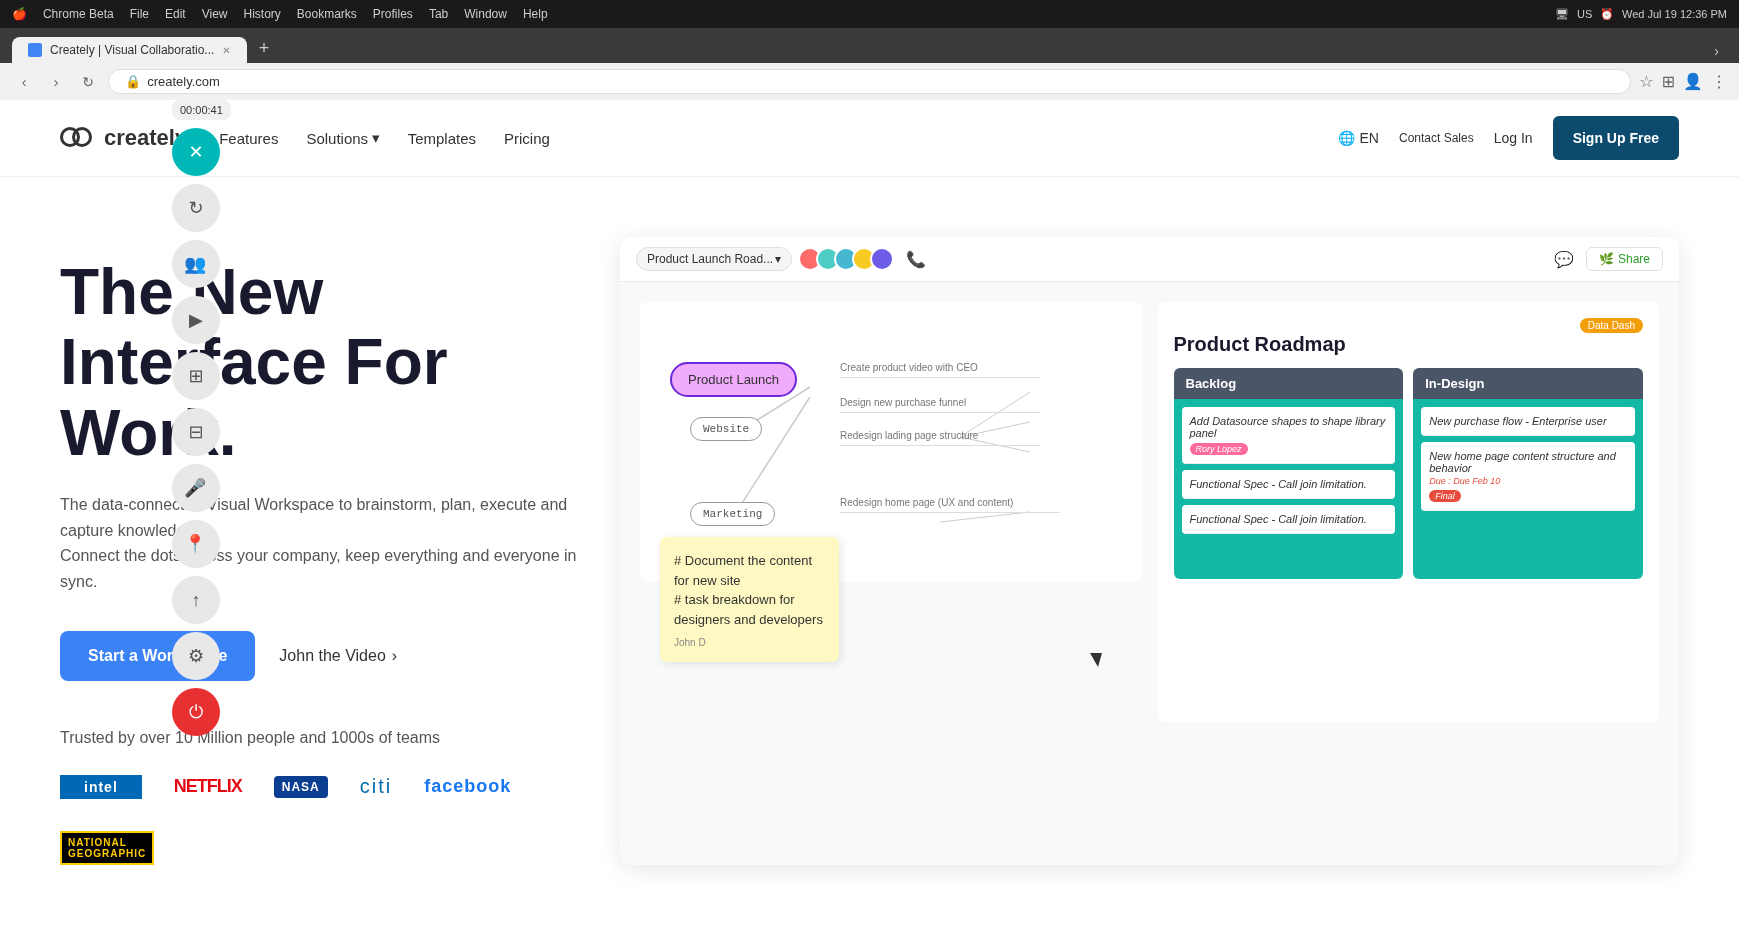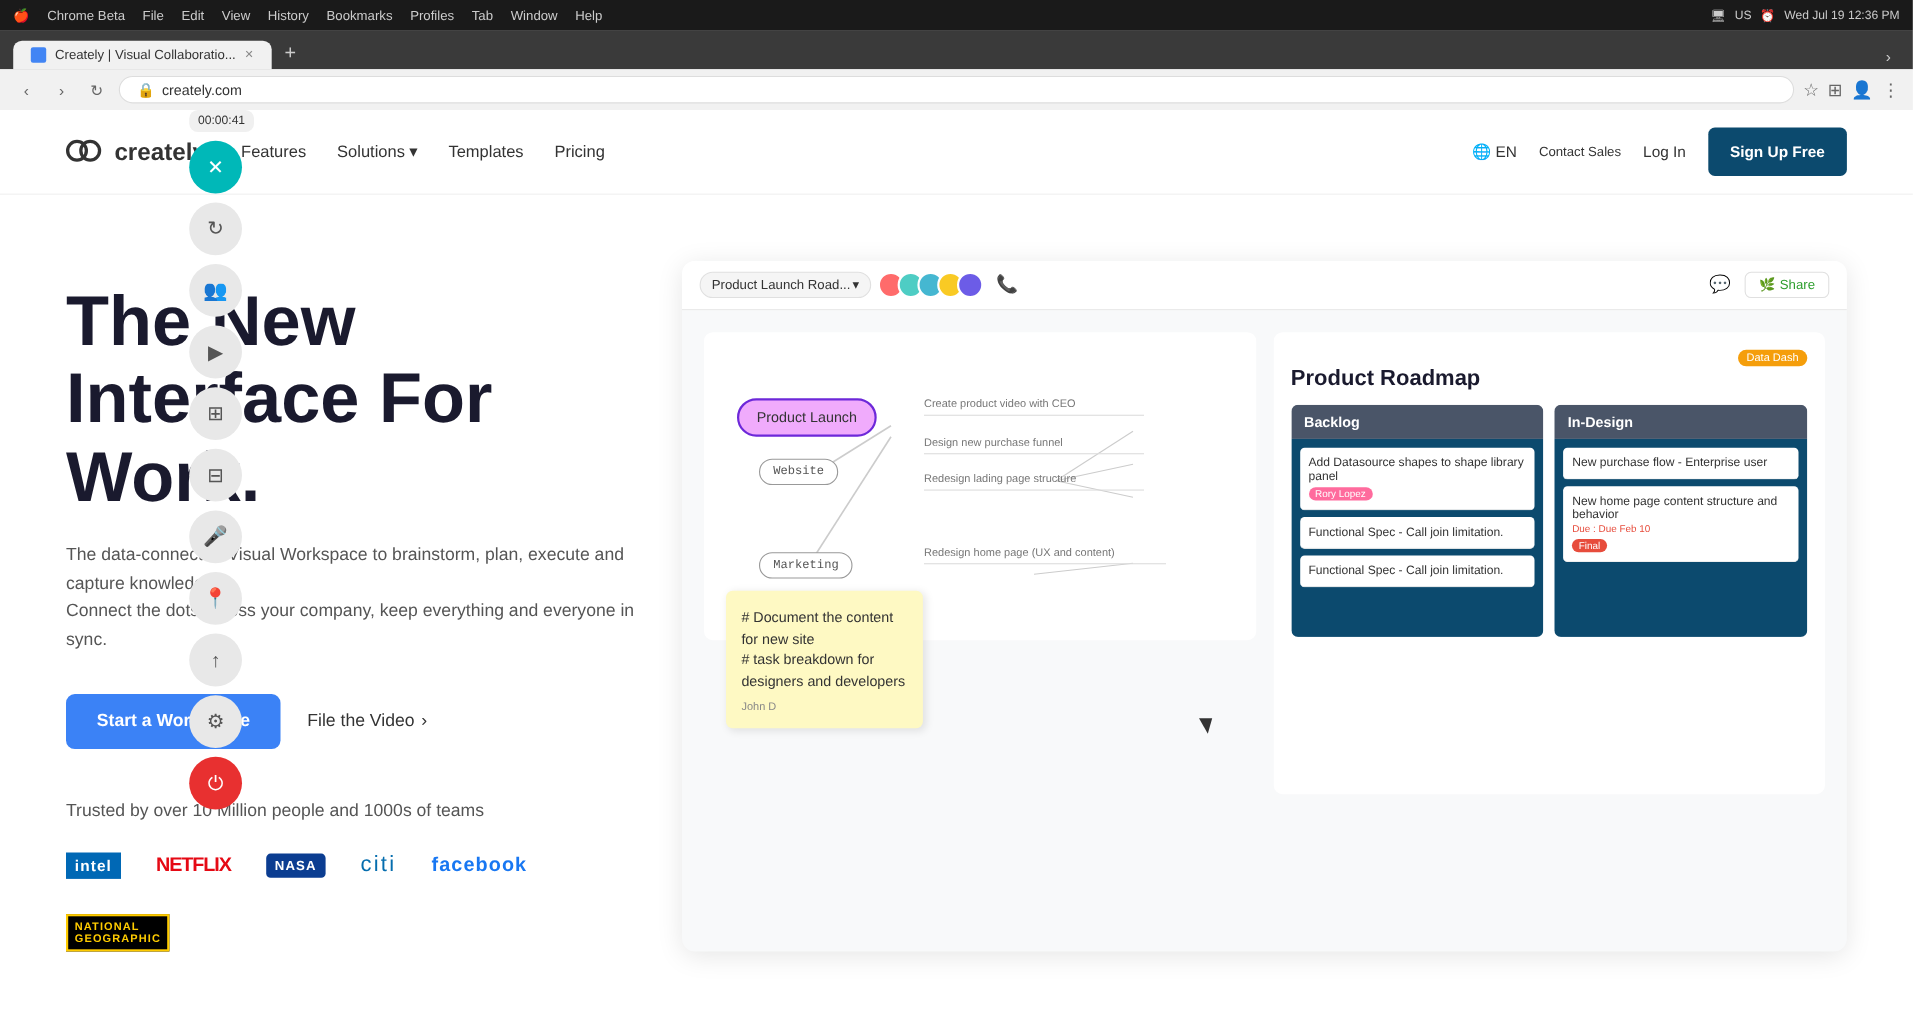--- a/index.html
+++ b/index.html
@@ -234,21 +234,21 @@
     }
     .trust-logo {
       font-size: 13px;
       color: #777;
       font-weight: 600;
       letter-spacing: 1px;
     }
     .trust-logo.intel {
       background: #0068b5;
       color: white;
-      padding: 4px 8px;
+      padding: 4px 24px;
       font-size: 14px;
       font-weight: 700;
     }
     .trust-logo.netflix {
       color: #e50914;
       font-size: 18px;
       font-weight: 900;
       letter-spacing: -1px;
     }
     .trust-logo.nasa {
@@ -447,23 +447,24 @@
     }
     .roadmap-col-header {
       padding: 8px 12px;
       font-size: 13px;
       font-weight: 600;
       color: white;
     }
     .roadmap-col-header.backlog { background: #4a5568; }
     .roadmap-col-header.indesign { background: #4a5568; }
     .roadmap-col-body {
-      background: #0c4a6e;
+      background: #14b8a6;
       padding: 8px;
       min-height: 180px;
+      font-style: italic;
     }
     .roadmap-item {
       background: #fff;
       border-radius: 4px;
       padding: 8px;
       margin-bottom: 6px;
       font-size: 11px;
       color: #333;
       border-bottom: 1px solid #eee;
     }
@@ -597,21 +598,21 @@
 
   <div class="hero">
     <div class="hero-left">
       <h1 class="hero-title">The New Interface For Work.</h1>
       <p class="hero-desc">The data-connected Visual Workspace to brainstorm, plan, execute and capture knowledge.<br>Connect the dots across your company, keep everything and everyone in sync.</p>
       <div class="hero-cta">
         <a class="btn-primary" href="#">
           <span>Start a Workspace</span>
         </a>
         <a class="btn-video" href="#">
-          <span>File the Video</span>
+          <span>John the Video</span>
           <span>›</span>
         </a>
       </div>
       <p class="trust-text">Trusted by over 10 Million people and 1000s of teams</p>
       <div class="trust-logos">
         <div class="trust-logo intel">intel</div>
         <div class="trust-logo netflix">NETFLIX</div>
         <div class="trust-logo nasa">NASA</div>
         <div class="trust-logo citi">citi</div>
         <div class="trust-logo facebook">facebook</div>

